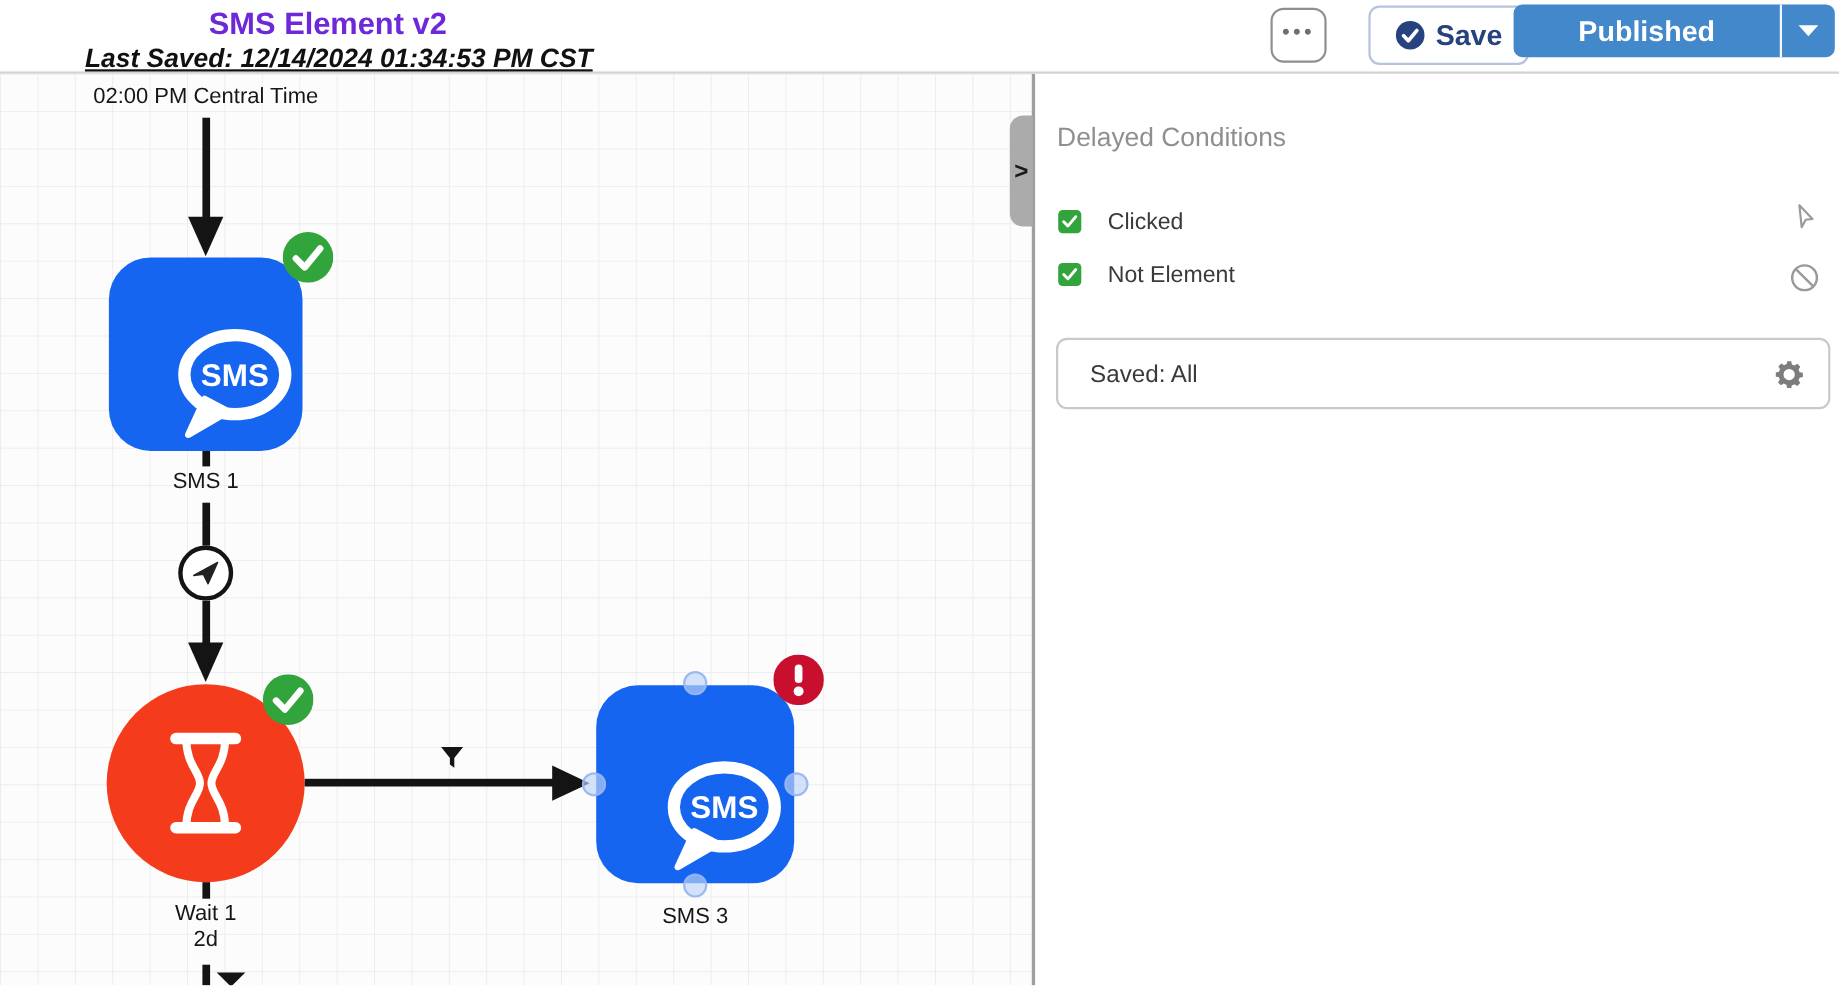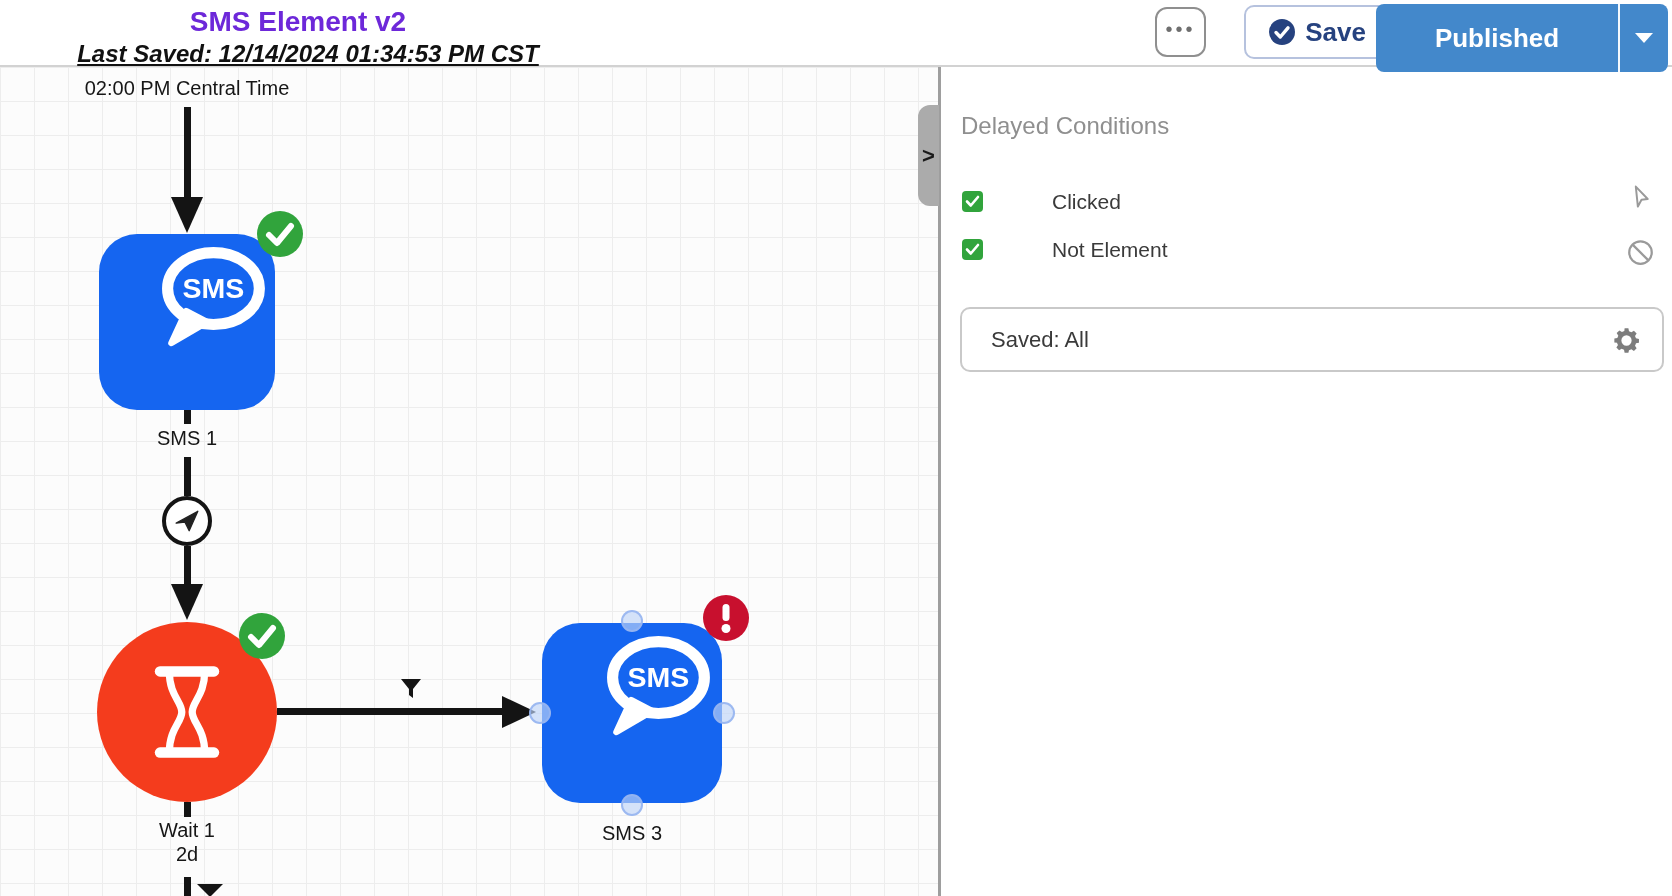--- a/index.html
+++ b/index.html
@@ -29,21 +29,21 @@
     display:flex; align-items:center; justify-content:center; cursor:pointer;
   }
   .ellipsis { color:#6f6f6f; font-size:20px; letter-spacing:3px; line-height:1; margin-top:-6px; }
   .btn-save {
     position:absolute; left:1244px; top:5px; width:146px; height:54px;
     border:2px solid #b6c2de; border-radius:10px; background:#fff;
     display:flex; align-items:center; justify-content:center; gap:9px; cursor:pointer;
   }
   .btn-save span { color:#26427f; font-size:26px; font-weight:bold; }
   .btn-published {
-    position:absolute; left:1376px; top:4px; width:292px; height:68px;
+    position:absolute; left:1376px; top:4px; width:292px; height:48px;
     background:#4388cb; border-radius:8px; display:flex; align-items:stretch;
     overflow:hidden; cursor:pointer;
   }
   .published-main { flex:1; display:flex; align-items:center; justify-content:center;
     color:#fff; font-size:26px; font-weight:bold; }
   .published-sep { width:2px; background:rgba(255,255,255,.95); margin:0; }
   .published-caret { width:48px; display:flex; align-items:center; justify-content:center; }
   .caret-down { width:0; height:0; border-left:9px solid transparent;
     border-right:9px solid transparent; border-top:10px solid #fff; }
 
@@ -59,21 +59,21 @@
   .vline { position:absolute; width:7px; background:#141414; }
   .hline { position:absolute; height:7px; background:#141414; }
   .arrow-down { position:absolute; width:0; height:0;
     border-left:16px solid transparent; border-right:16px solid transparent;
     border-top:36px solid #141414; }
   .arrow-right { position:absolute; width:0; height:0;
     border-top:16px solid transparent; border-bottom:16px solid transparent;
     border-left:34px solid #141414; }
   .node-sms {
     position:absolute; width:176px; height:176px; border-radius:38px;
-    background:#1565f0; display:flex; align-items:flex-start; justify-content:center;
+    background:#1565f0; display:flex; align-items:flex-end; justify-content:center;
     cursor:pointer;
     padding-left:47px;
   }
   .node-wait {
     position:absolute; left:97px; top:555px; width:180px; height:180px;
     border-radius:50%; background:#f43c1d;
     display:flex; align-items:center; justify-content:center; cursor:pointer;
   }
   .badge { position:absolute; width:46px; height:46px; z-index:3; }
   .node-label { position:absolute; width:160px; text-align:center; font-size:20px; color:#161616; }
@@ -104,21 +104,21 @@
 
   
   .panel { position:absolute; left:941px; top:67px; width:731px; height:657px;
     background:#fff; z-index:2; }
   .panel-heading { position:absolute; left:20px; top:45px; font-size:24px; color:#8f8f8f; }
   .checkbox {
     position:absolute; left:21px; width:21px; height:21px; border-radius:4px;
     background:#31a43c; display:flex; align-items:center; justify-content:center;
     cursor:pointer;
   }
-  .cond-label { position:absolute; left:66px; font-size:21px; color:#3a3a3a;margin-left:45px; }
+  .cond-label { position:absolute; left:66px; font-size:21px; color:#3a3a3a; }
   .cond-icon { position:absolute; }
   .links-box {
     position:absolute; left:19px; top:240px; width:704px; height:65px;
     border:2px solid #c9c9c9; border-radius:10px; background:#fff; cursor:pointer;
   }
   .links-label { position:absolute; left:29px; top:18px; font-size:22px; color:#3a3a3a; }
   .links-gear { position:absolute; right:22px; top:18px; cursor:pointer; }
 </style>
 </head>
 <body>

